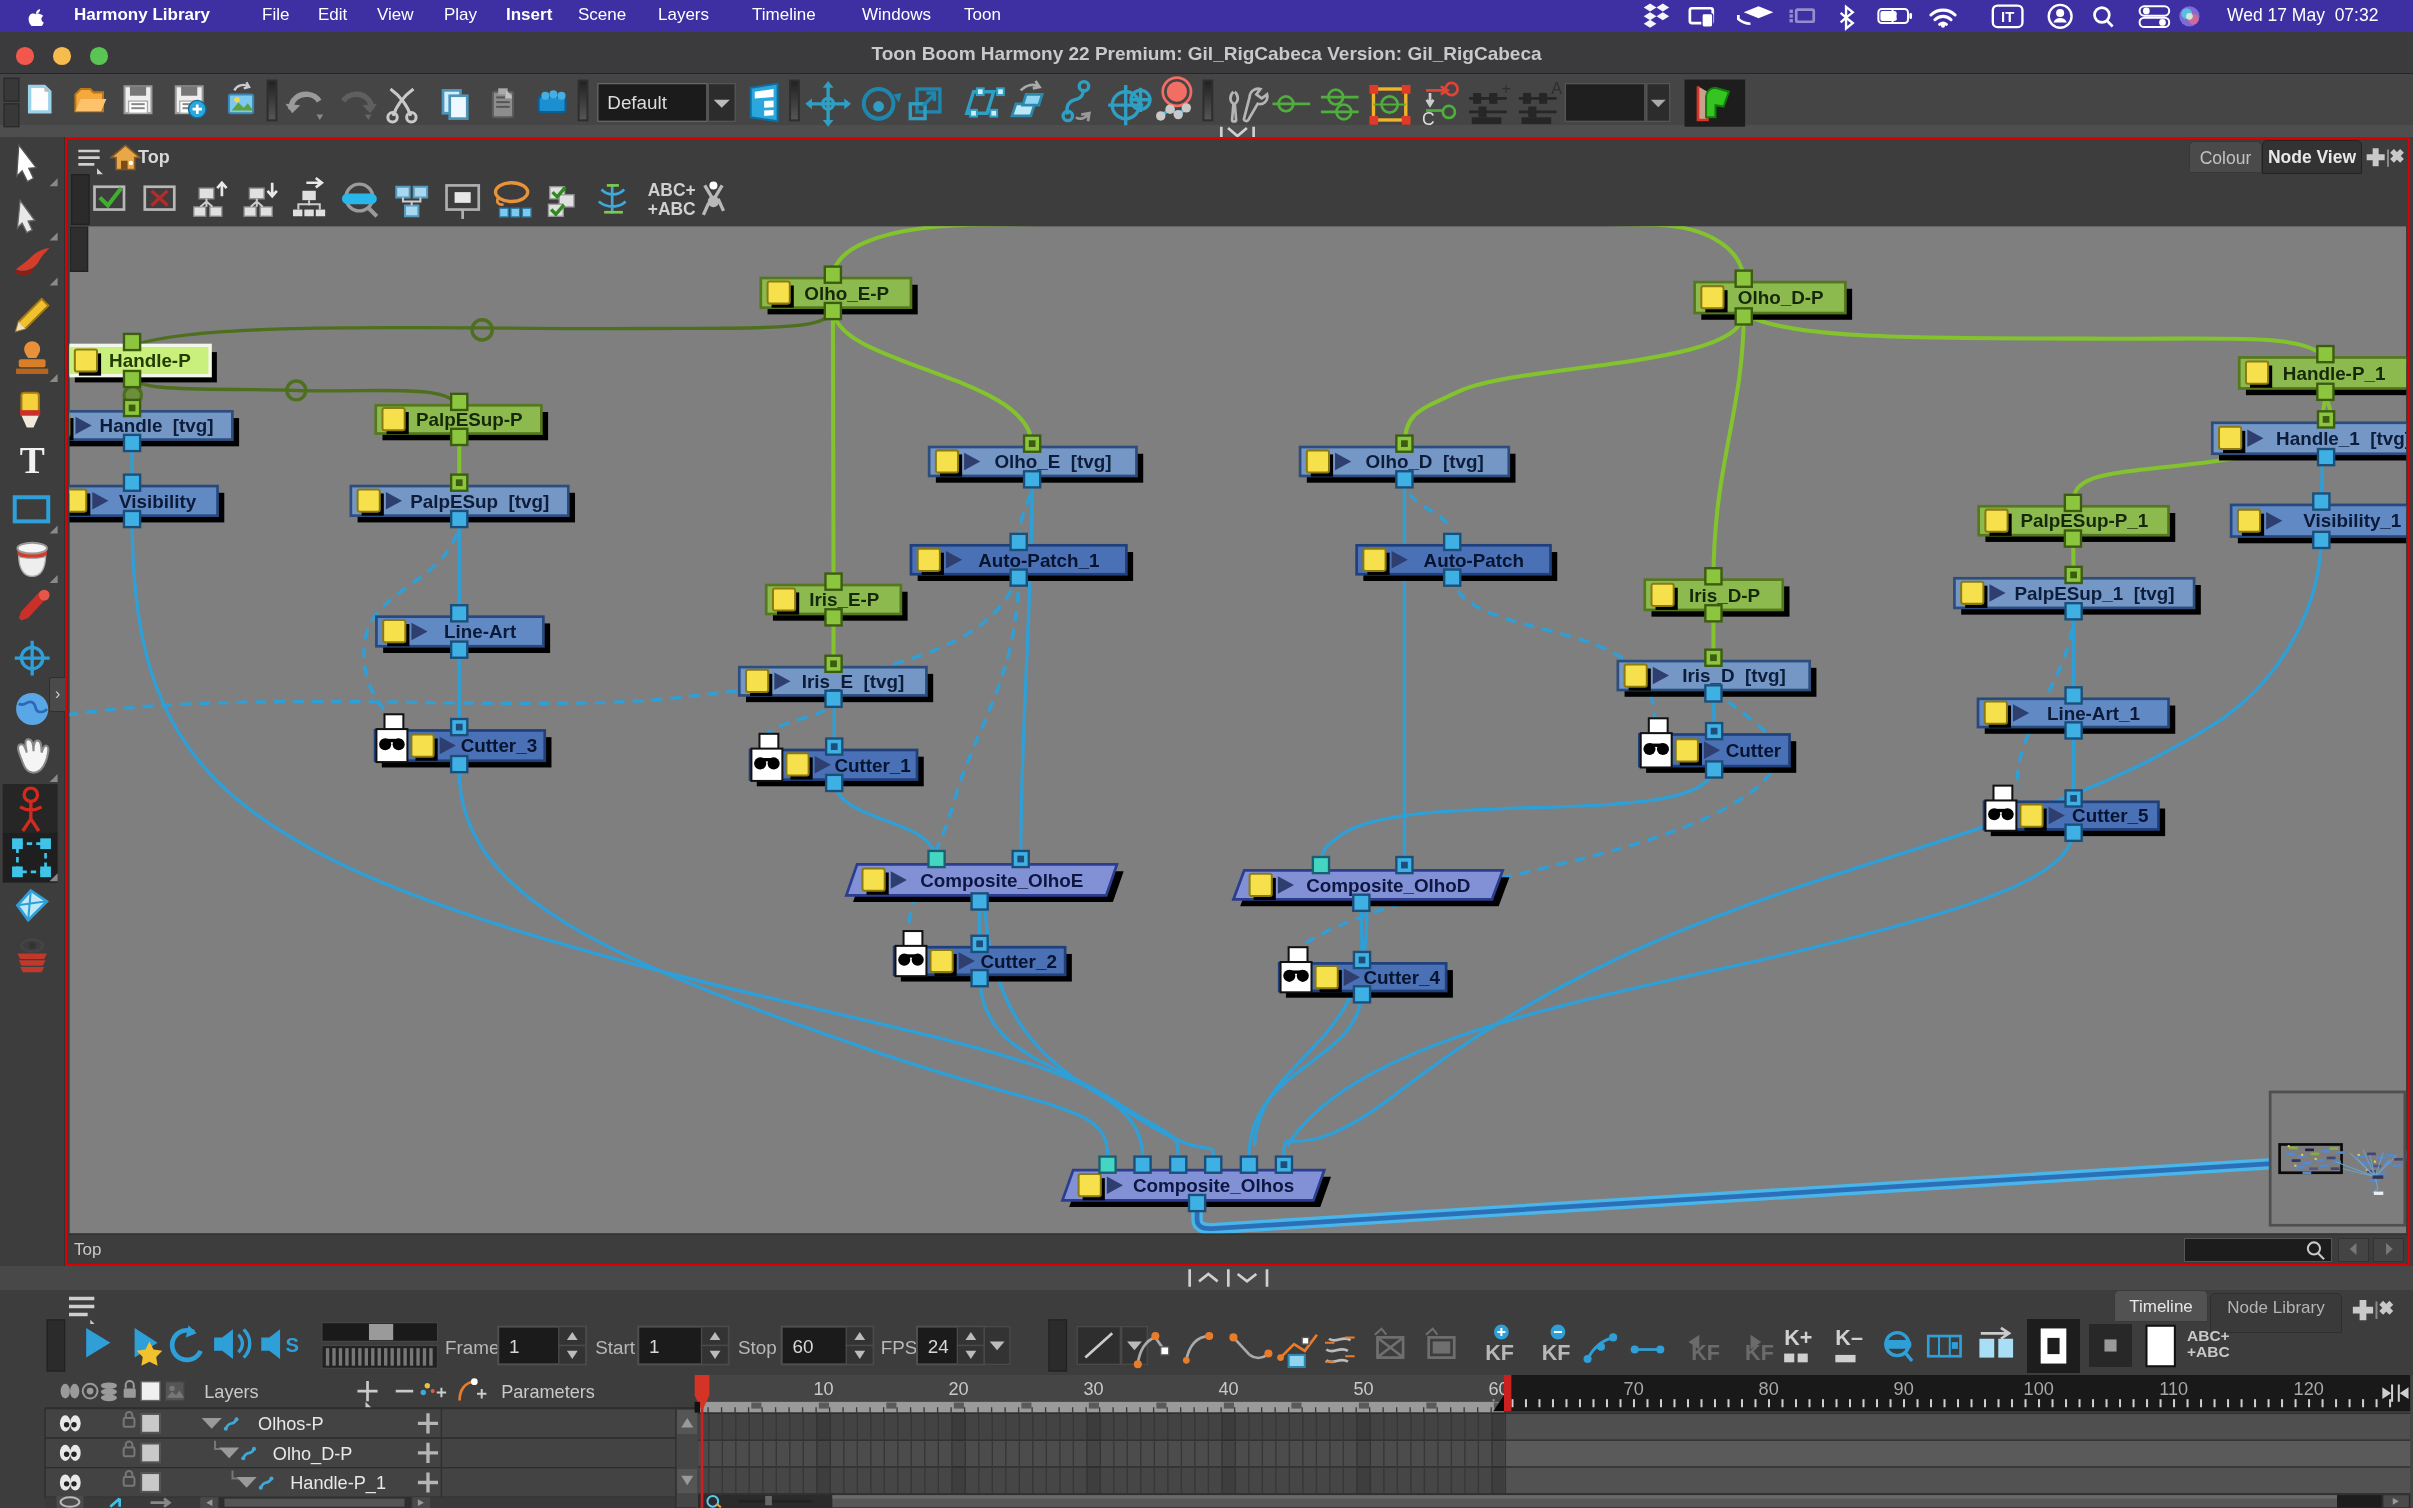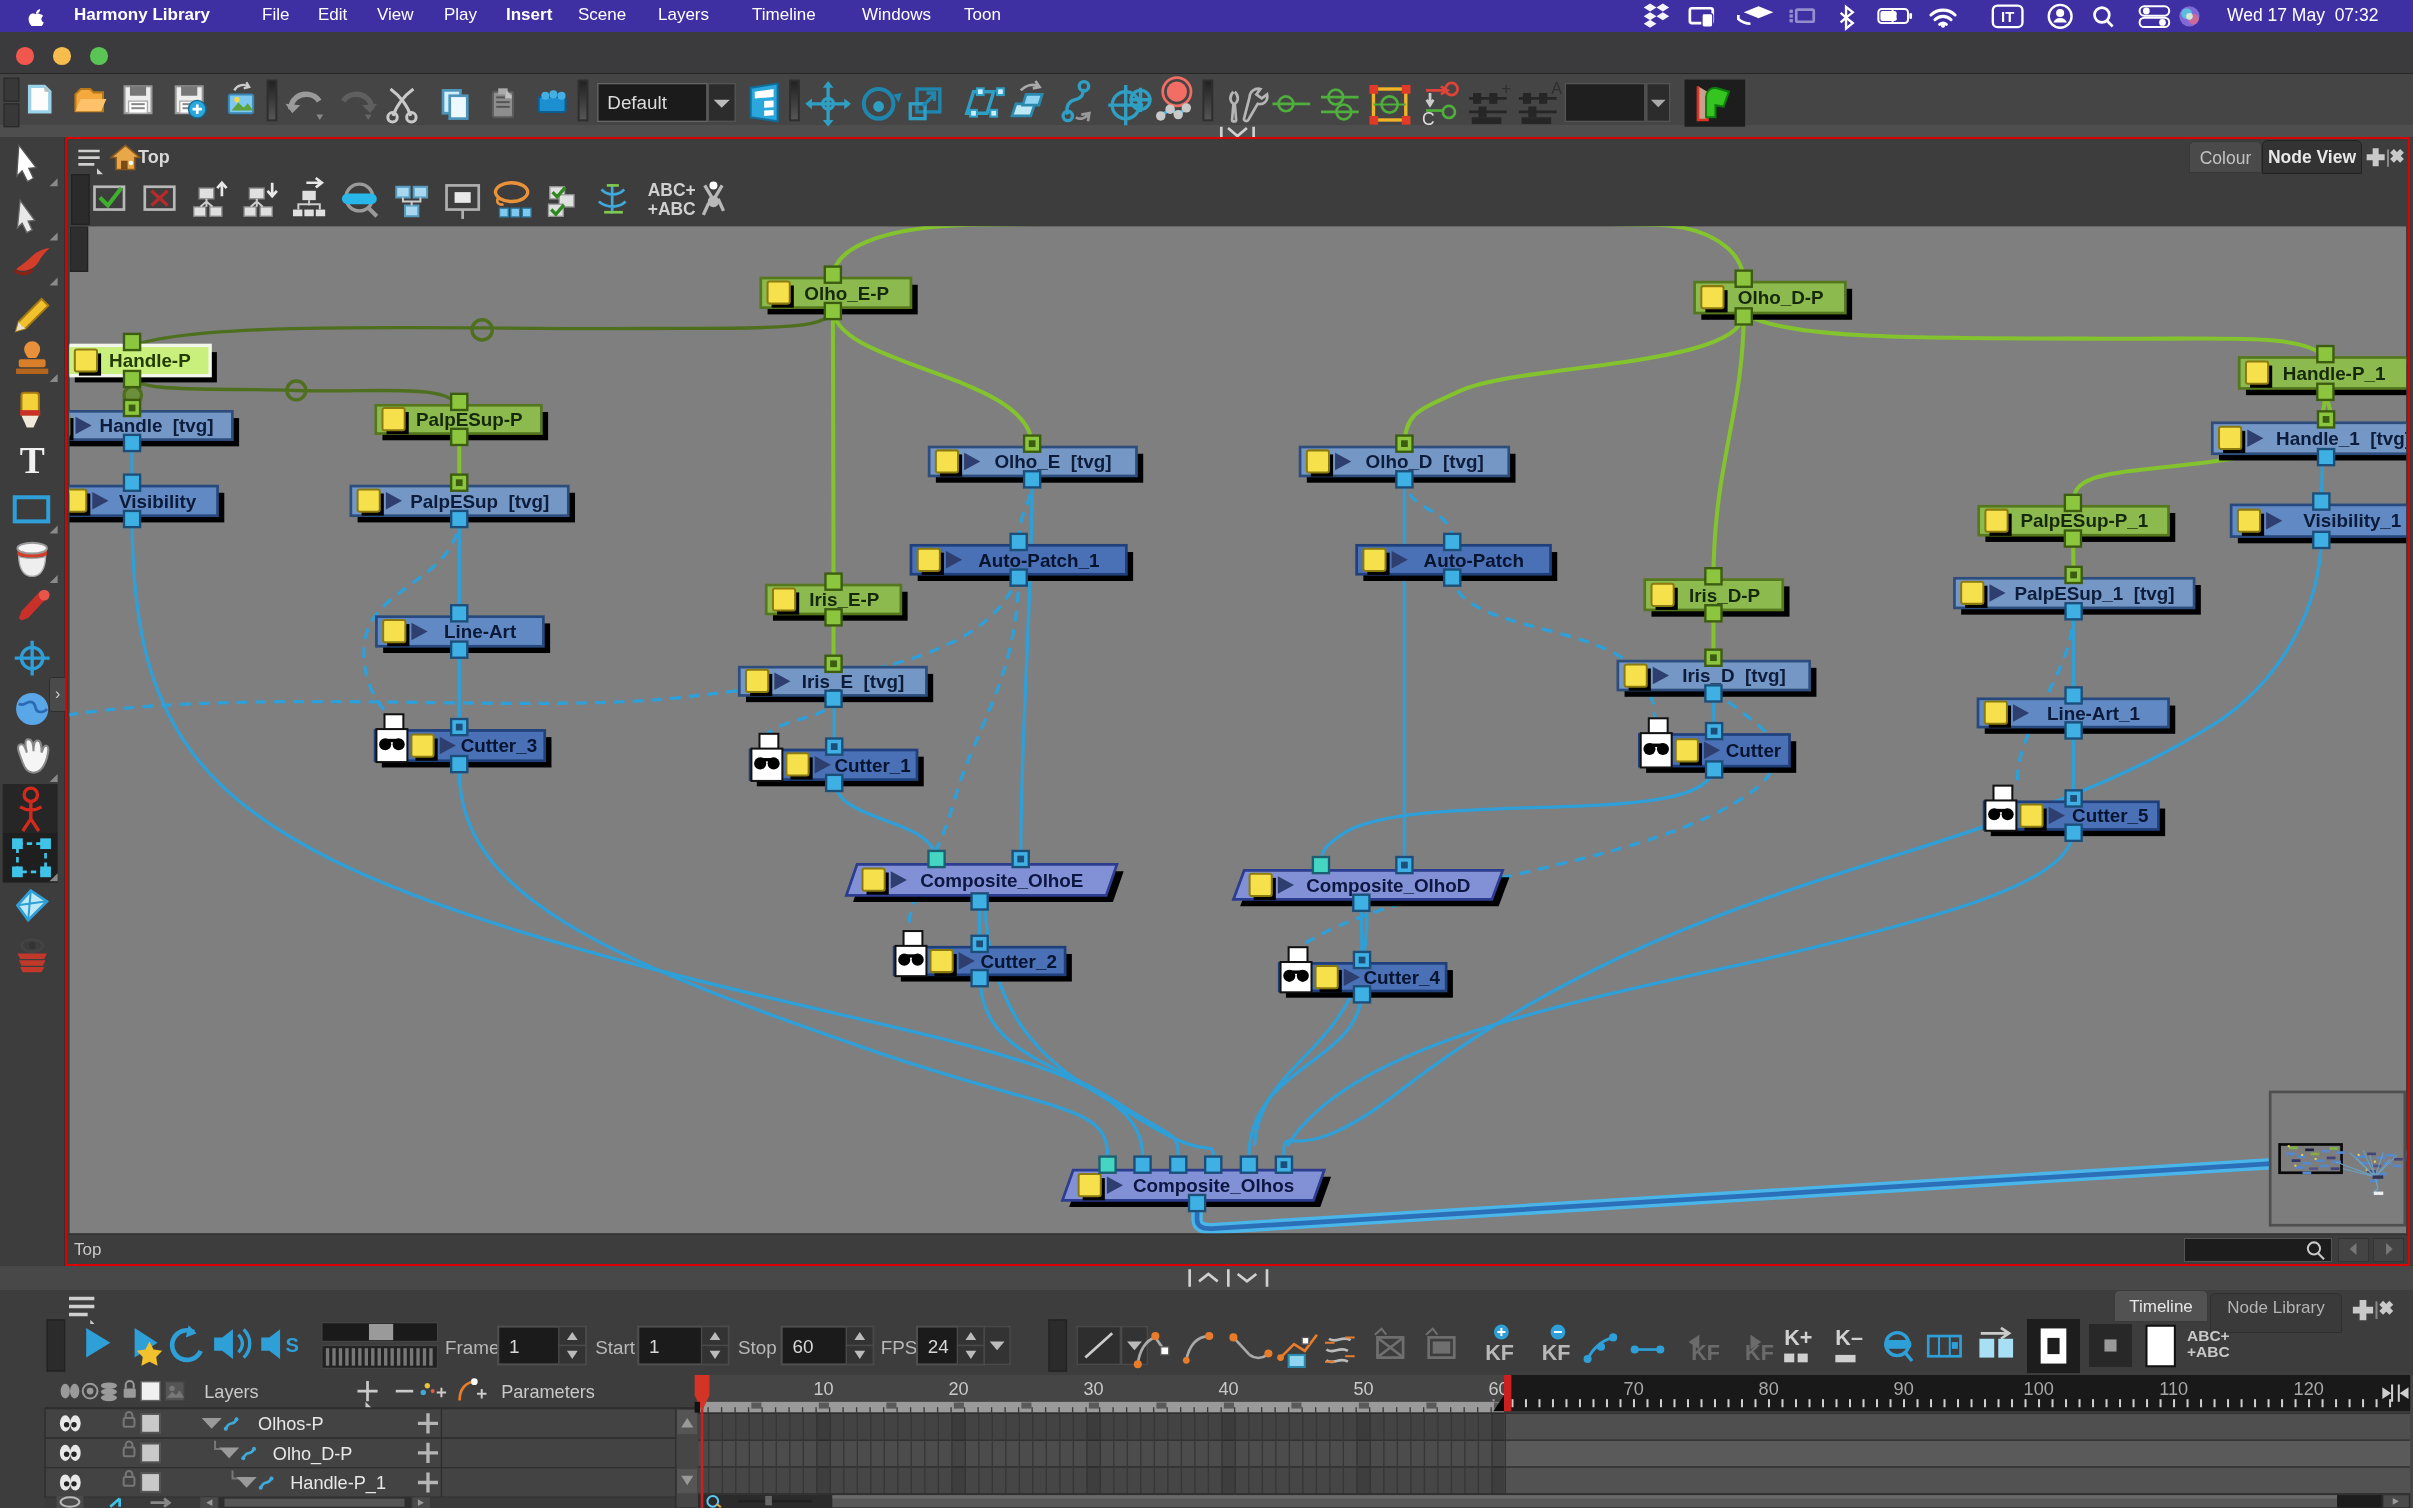--- a/index.html
+++ b/index.html
@@ -55,20 +55,21 @@
       <circle cx="818" cy="20" r="8" fill="#58c7e0" opacity="0.9"></circle>
       <circle cx="828" cy="28" r="8" fill="#e26a8a" opacity="0.8"></circle>
       <circle cx="822" cy="24" r="5" fill="#cfe8d8"></circle>
     </svg>
     <div class="abs" style="left:2227px;top:5.4px;font-size:17.5px;">Wed 17 May&nbsp; 07:32</div>
   </div>
 <div class="abs" style="left:0;top:32px;width:2413px;height:42px;background:#3b3b3d;border-bottom:0.7px solid #262626">
     <div class="abs" style="left:16px;top:47px;width:17.5px;height:17.5px;border-radius:8.8px;background:#f2574e;margin-top:-32px"></div>
     <div class="abs" style="left:53px;top:47px;width:17.5px;height:17.5px;border-radius:8.8px;background:#f6bd4e;margin-top:-32px"></div>
     <div class="abs" style="left:90px;top:47px;width:17.5px;height:17.5px;border-radius:8.8px;background:#5ac454;margin-top:-32px"></div>
+    <div class="abs" style="left:0;top:10.8px;width:2413px;text-align:center;font-size:19px;font-weight:bold;color:#c9c9c9">Toon Boom Harmony 22 Premium: Gil_RigCabeca Version: Gil_RigCabeca</div>
   </div>
 <div class="abs" style="left:0;top:74px;width:2413px;height:51px;background:#454545"></div>
 <div class="abs" style="left:0;top:125px;width:2413px;height:12px;background:#4e4e4e"></div>
 <svg class="abs" style="left:0;top:74px" width="2413" height="63" viewBox="0 0 3584 93">
     <defs>
       <linearGradient id="gsep" x1="0" y1="0" x2="0" y2="1">
         <stop offset="0" stop-color="#222"></stop>
         <stop offset="1" stop-color="#555"></stop>
       </linearGradient>
     </defs>

